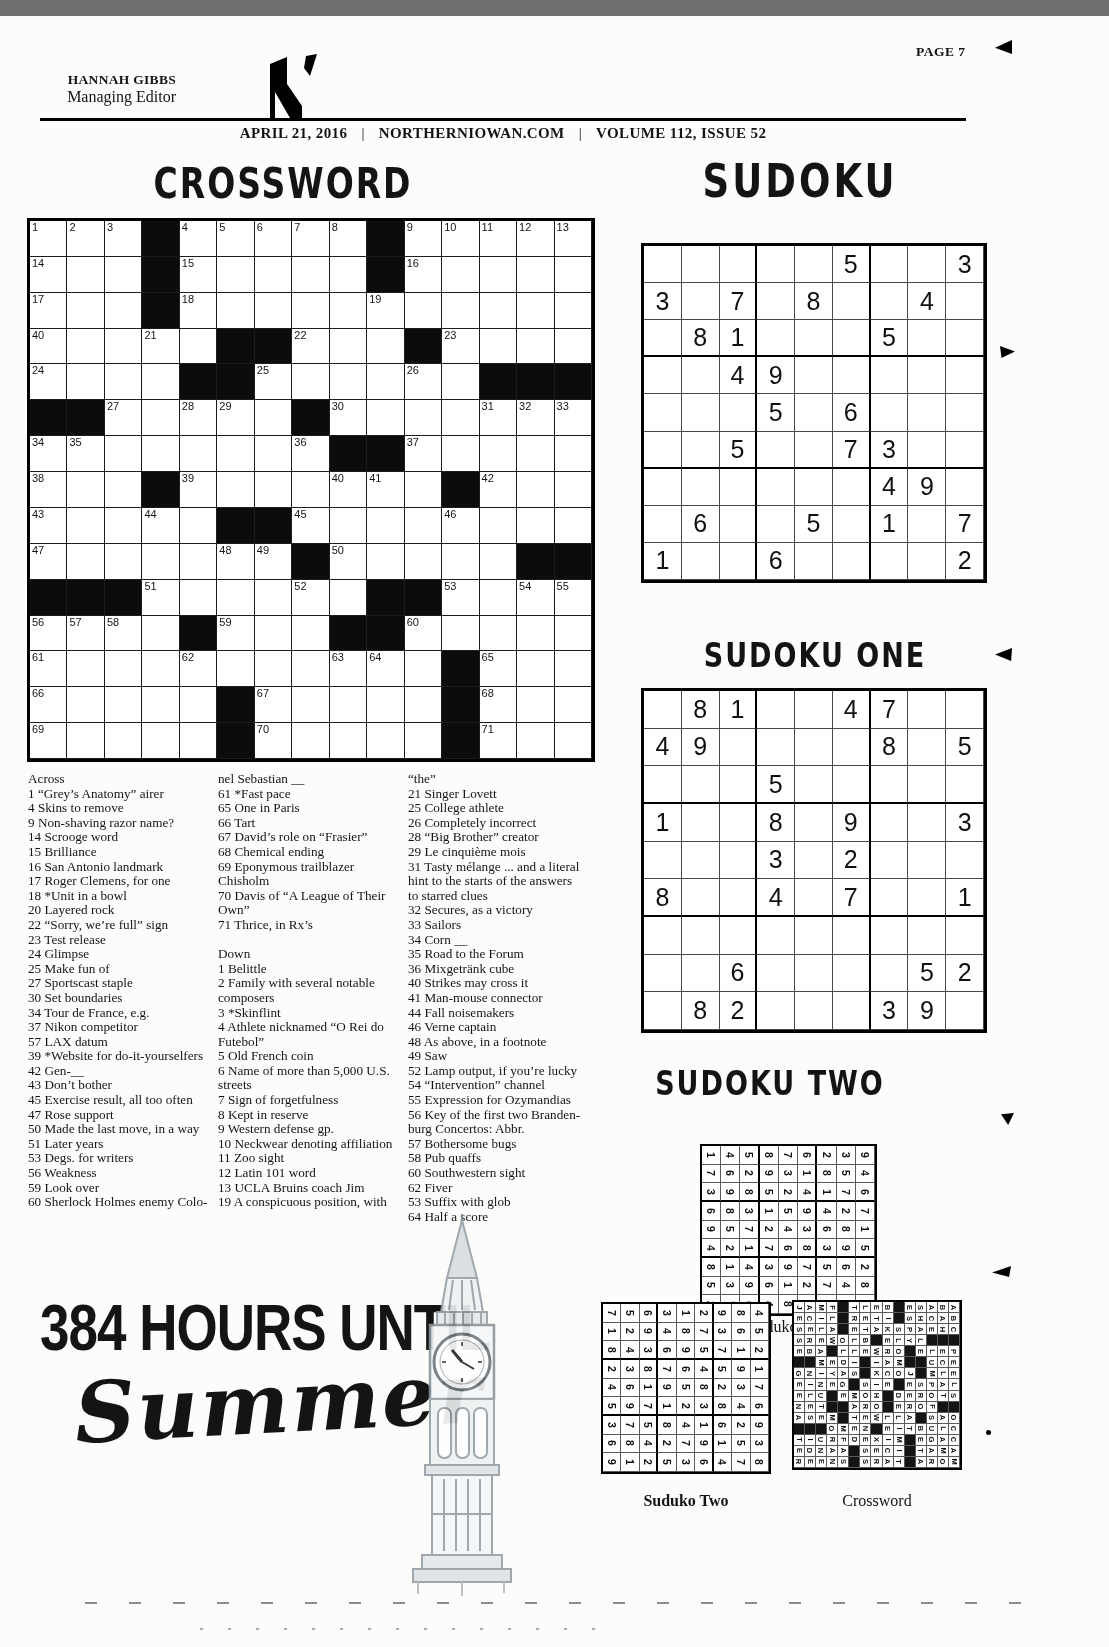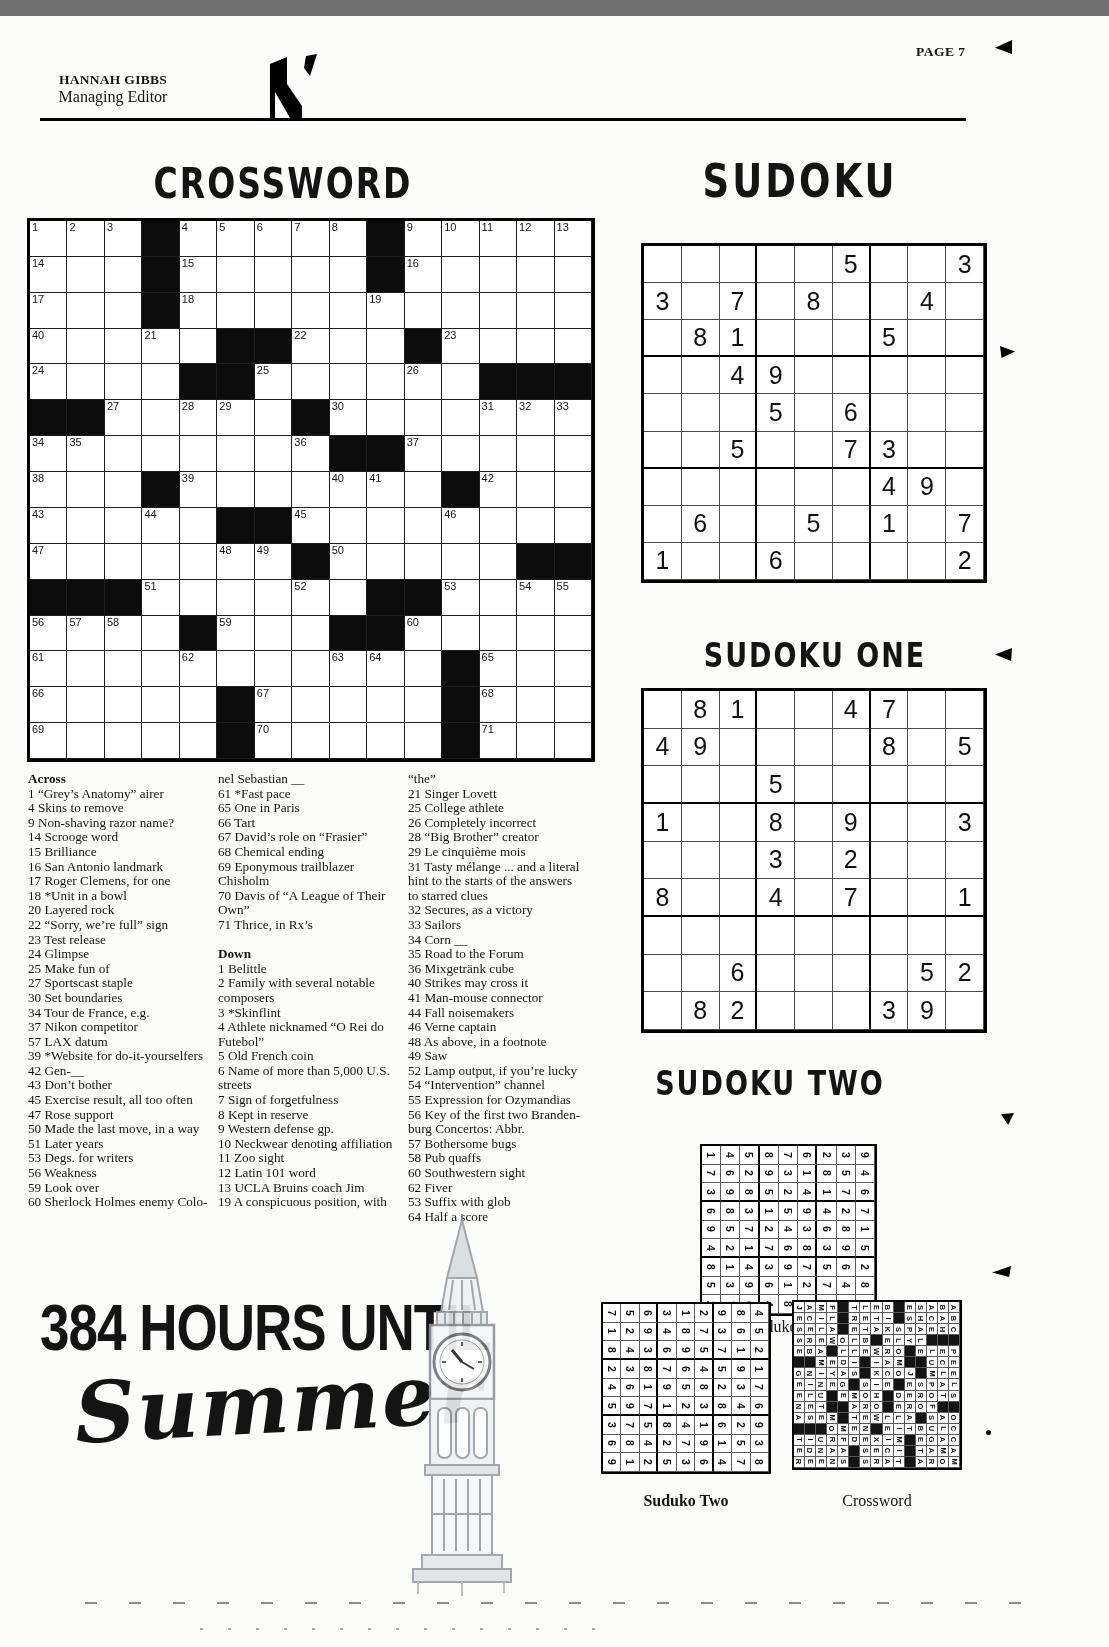--- a/index.html
+++ b/index.html
@@ -3,21 +3,21 @@
 <meta charset="utf-8">
 <style>
   html,body{margin:0;padding:0;background:#6f6f6f;}
   .page{position:relative;width:1109px;height:1647px;margin:16px auto;background:#fcfcfa;
         font-family:"Liberation Serif",serif;color:#141414;overflow:hidden;}
   .abs{position:absolute;}
   .marker{font-family:"DejaVu Sans",sans-serif;font-weight:900;}
 
   
   #page-label{left:916px;top:28px;font-size:13.5px;font-weight:700;letter-spacing:.5px;}
-  #byline{left:50px;top:56px;width:126px;text-align:center;}
+  #byline{left:50px;top:56px;width:126px;text-align:right;}
   #byline .name{font-size:13.5px;font-weight:700;letter-spacing:.3px;}
   #byline .role{font-size:16px;font-family:Liberation Serif, serif;}
   #logo{left:264px;top:38px;}
   #masthead{left:328px;top:46px;font-size:45px;font-weight:700;letter-spacing:1.5px;}
   #rule{left:40px;top:102px;width:926px;height:3px;background:#000;}
   #dateline{left:40px;top:109px;width:926px;text-align:center;font-size:15px;font-weight:700;letter-spacing:.4px;}
   #dateline .sep{margin:0 14px;font-weight:400;}
 
   
   #crossword-title{left:118px;top:142px;width:330px;text-align:center;font-size:33px;
@@ -27,21 +27,21 @@
       border:3px solid #000;box-sizing:border-box;background:#fff;}
   .xcell{position:relative;border-right:1.2px solid #1c1c1c;border-bottom:1.2px solid #1c1c1c;box-sizing:border-box;background:#fff;}
   .xcell.black{background:#0c0c0c;}
   .xnum{position:absolute;top:0;left:2px;font-family:"Liberation Sans",sans-serif;font-size:11px;line-height:13px;}
 
   .cluecol{top:756px;font-size:13.2px;line-height:14.6px;}
   #cluecol-0{left:28px;width:188px;}
   #cluecol-1{left:218px;width:188px;}
   #cluecol-2{left:408px;width:202px;}
   .clueline{white-space:nowrap;}
-  .cluehead{font-weight:700;}
+  .cluehead{font-weight:400;}
   .clueline.blank{height:14.6px;}
 
   
   #sudoku-title{left:620px;top:138px;width:360px;text-align:center;font-size:37px;
       letter-spacing:3px;transform:scaleY(1.25);transform-origin:center top;}
   #sudoku-sub{left:596px;top:183px;width:396px;text-align:center;}
   #sudoku-sub .brand{font-family:"DejaVu Sans",sans-serif;font-weight:900;font-size:13.5px;letter-spacing:1px;}
   #sudoku-sub .by{font-family:"Liberation Sans",sans-serif;font-weight:700;font-style:italic;font-size:16px;margin-left:8px;}
   .su{display:grid;grid-template-columns:repeat(9,1fr);grid-template-rows:repeat(9,1fr);
       border:3px solid #000;box-sizing:border-box;background:#fff;}
@@ -109,20 +109,23 @@
     <div class="name">HANNAH GIBBS</div>
     <div class="role">Managing Editor</div>
   </div>
   <div class="abs" id="logo">
     <svg width="58" height="66" viewBox="0 0 58 66">
       <polygon fill="#000" points="6,10 23,3 23,30 38,52 38,64 26,64 11,38 11,64 6,64"></polygon>
       <polygon fill="#000" points="42,2 53,0 46,22 40,14"></polygon>
     </svg>
   </div>
   <div class="abs" id="rule"></div>
+  <div class="abs" id="dateline">
+    <span>APRIL 21, 2016</span><span class="sep">|</span><span>NORTHERNIOWAN.COM</span><span class="sep">|</span><span>VOLUME 112, ISSUE 52</span>
+  </div>
 
   <div class="abs marker" id="crossword-title">CROSSWORD</div>
   <div class="abs" id="crossword-grid">
       <div class="xcell">
         <span class="xnum">1</span>
       </div>
       <div class="xcell">
         <span class="xnum">2</span>
       </div>
       <div class="xcell">

